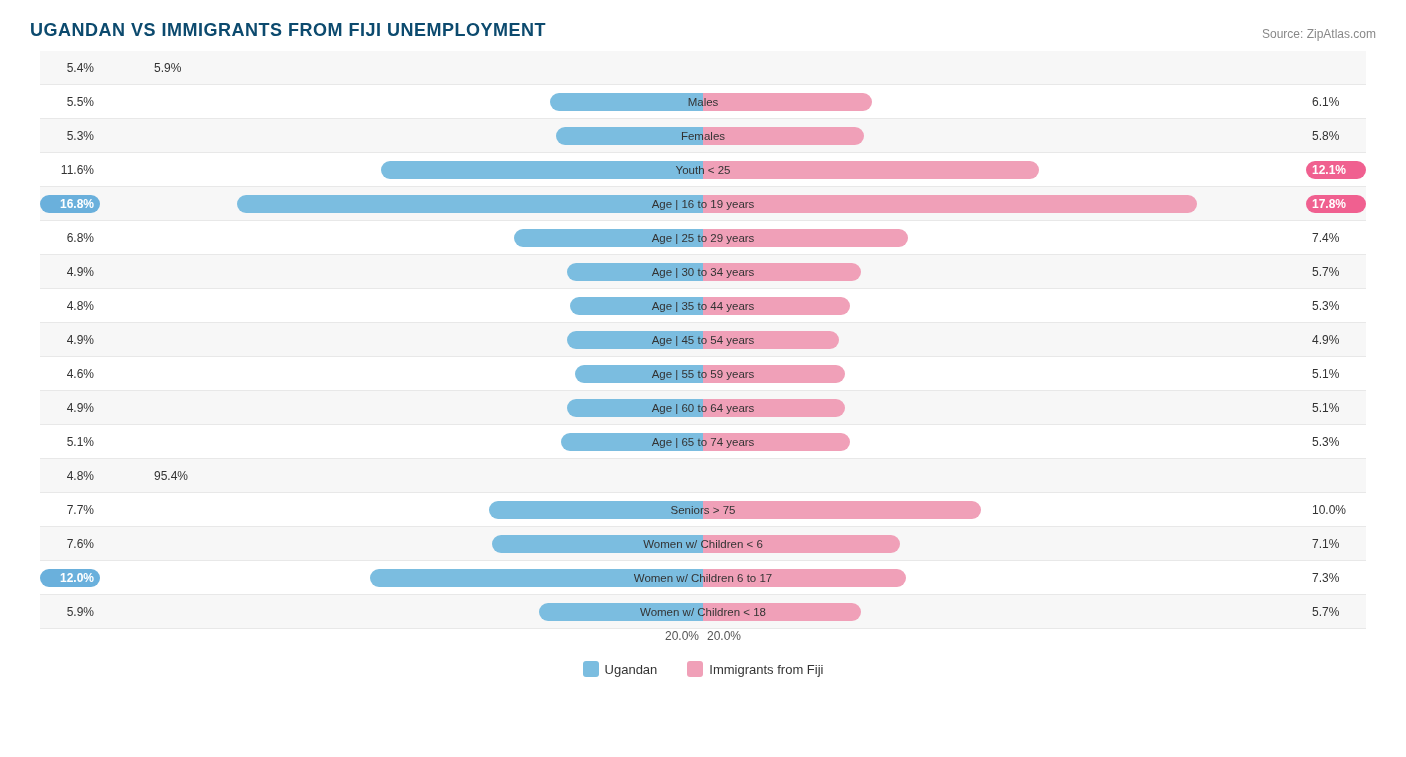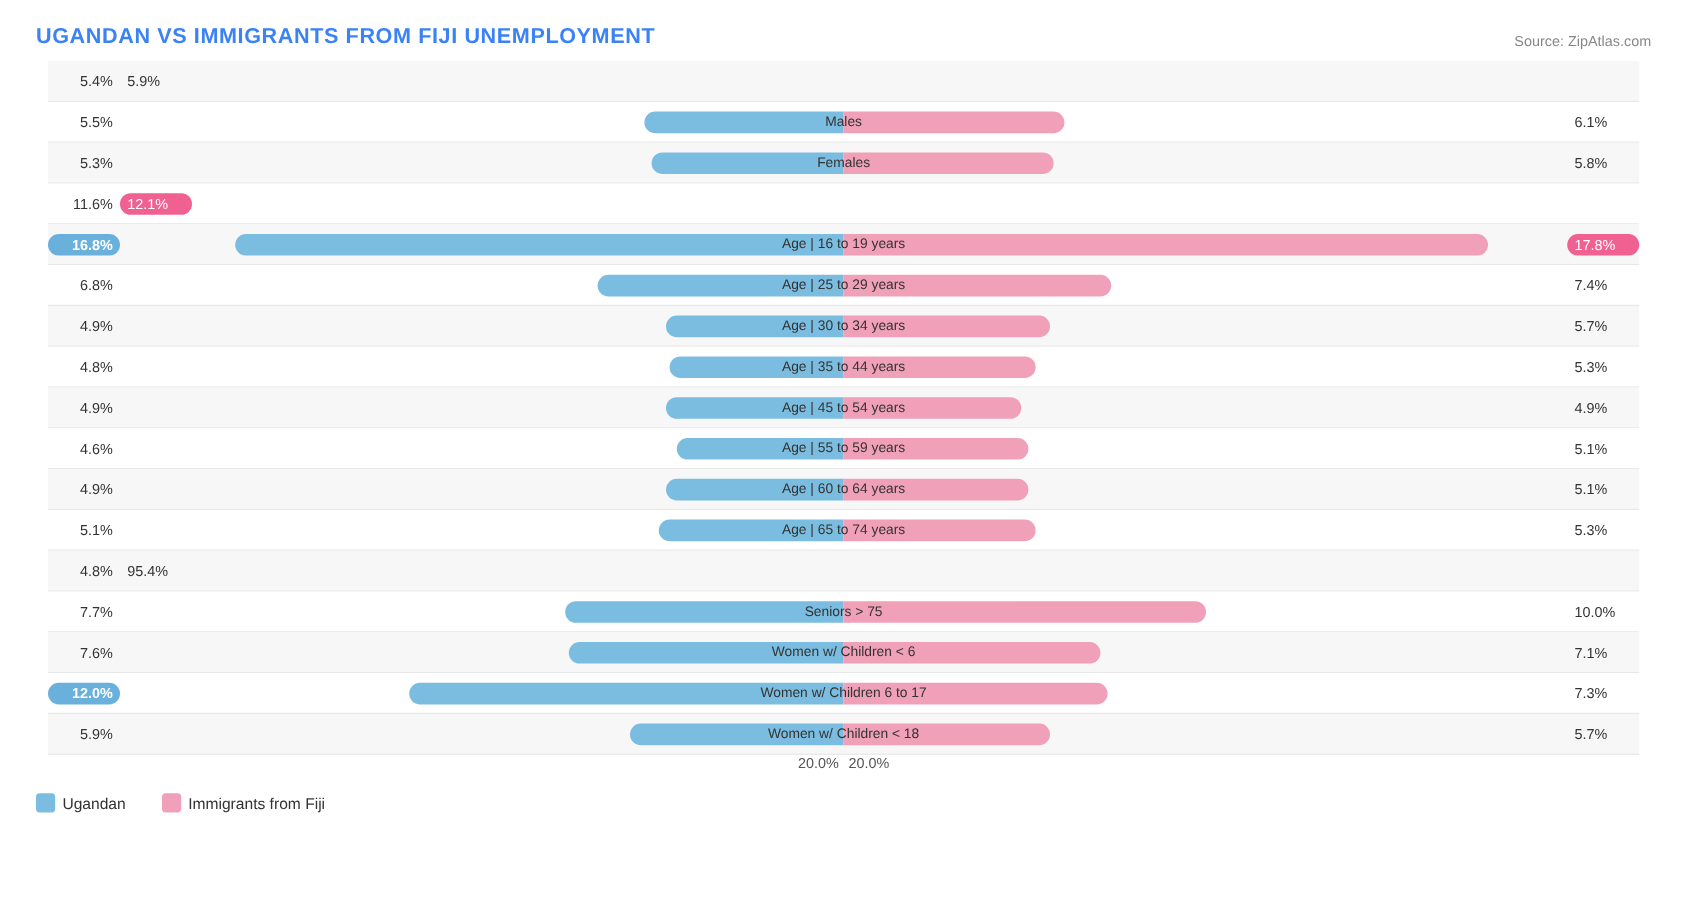--- a/index.html
+++ b/index.html
@@ -6,41 +6,42 @@
     body {
       font-family: Arial, sans-serif;
       background: #fff;
       width: 1406px;
       min-height: 757px;
       padding: 20px 30px;
     }
     .chart-title {
       font-size: 18px;
       font-weight: 600;
-      color: #3b82f6;
+      color: #0c4a6e;
       text-transform: uppercase;
       letter-spacing: 0.5px;
       margin-bottom: 4px;
     }
     .source {
       text-align: right;
       font-size: 12px;
       color: #888;
       margin-top: -18px;
       margin-bottom: 10px;
     }
     .chart-container {
       width: 100%;
       padding: 0 10px;
     }
     .row {
       display: flex;
       align-items: center;
       height: 34px;
       border-bottom: 1px solid #e8e8e8;
+      gap: 48px;
     }
     .row:nth-child(odd) { background: #f7f7f7; }
     .row:nth-child(even) { background: #fff; }
     .left-val {
       width: 60px;
       text-align: right;
       font-size: 12px;
       color: #333;
       padding-right: 6px;
       flex-shrink: 0;
@@ -90,25 +91,26 @@
       font-size: 12px;
       color: #333;
       padding-left: 6px;
       flex-shrink: 0;
     }
     .right-val.highlight {
       background: #f06090;
       color: #fff;
       border-radius: 10px;
       padding: 2px 6px;
-      font-weight: normal;
+      font-weight: bold;
       font-size: 12px;
     }
     .legend {
       display: flex;
+      justify-content: center;
       gap: 30px;
       margin-top: 8px;
       font-size: 13px;
       color: #333;
     }
     .legend-item {
       display: flex;
       align-items: center;
       gap: 6px;
     }
@@ -166,20 +168,25 @@
       <div class="left-val">5.3%</div>
       <div class="bars-area">
         <div class="bar-left" style="width: 13.25%;"></div>
         <div class="bar-right" style="width: 14.5%;"></div>
         <div class="label-center">Females</div>
       </div>
       <div class="right-val">5.8%</div>
     </div>
     <div class="row">
       <div class="left-val">11.6%</div>
+      <div class="bars-area">
+        <div class="bar-left" style="width: 29%;"></div>
+        <div class="bar-right" style="width: 30.25%;"></div>
+        <div class="label-center">Youth &lt; 25</div>
+      </div>
       <div class="right-val highlight">12.1%</div>
     </div>
     <div class="row">
       <div class="left-val highlight">16.8%</div>
       <div class="bars-area">
         <div class="bar-left" style="width: 42%;"></div>
         <div class="bar-right" style="width: 44.5%;"></div>
         <div class="label-center">Age | 16 to 19 years</div>
       </div>
       <div class="right-val highlight">17.8%</div>

